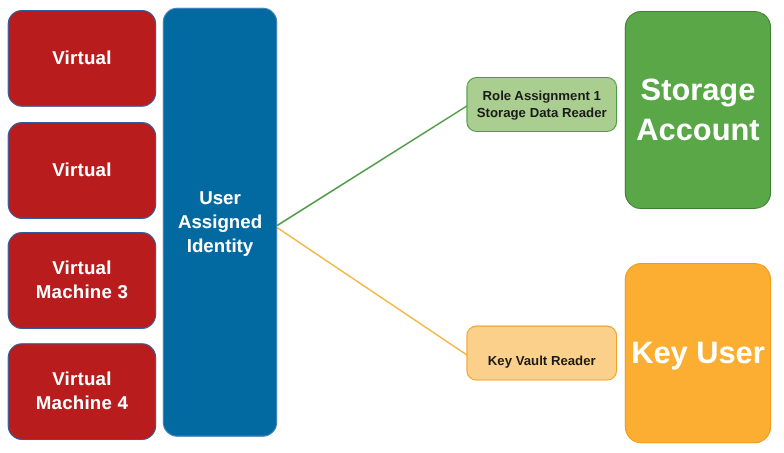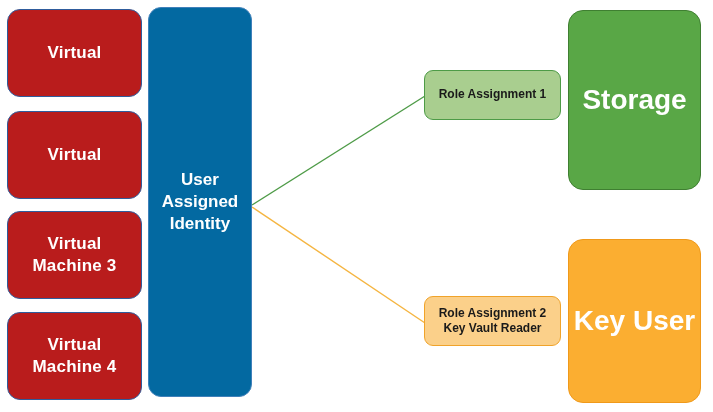--- a/index.html
+++ b/index.html
@@ -151,33 +151,35 @@
     <span>
       <span>User</span><br>
       <span>Assigned</span><br>
       <span>Identity</span>
     </span>
   </div>
 
   <div class="node role" id="role-1">
     <span>
       <span>Role Assignment 1</span><br>
+      <span>Storage Data Reader</span>
     </span>
   </div>
 
   <div class="node role" id="role-2">
     <span>
-      <span>Role Assignment 2</span><br>
+      <br>
       <span>Key Vault Reader</span>
     </span>
   </div>
 
   <div class="node resource" id="storage-account">
     <span>
       <span>Storage</span><br>
+      <span>Account</span>
     </span>
   </div>
 
   <div class="node resource" id="key-vault">
     <span>
       <span>Key User</span>
     </span>
   </div>
 
 </div>

